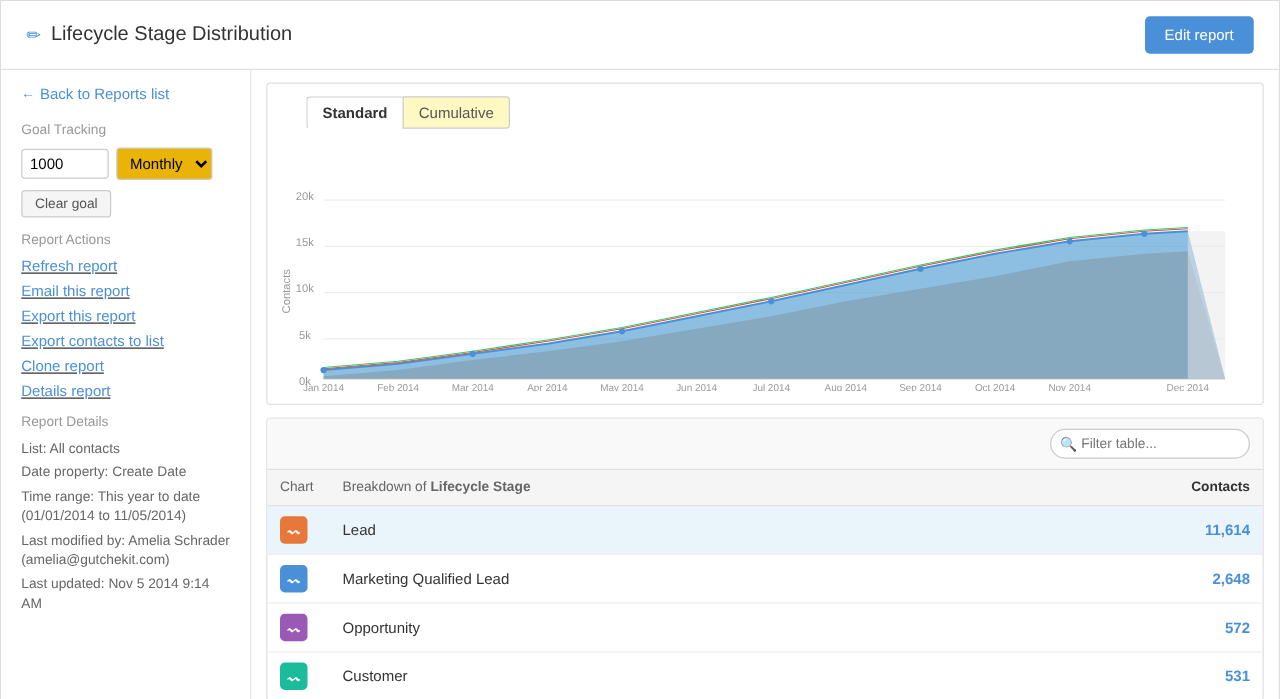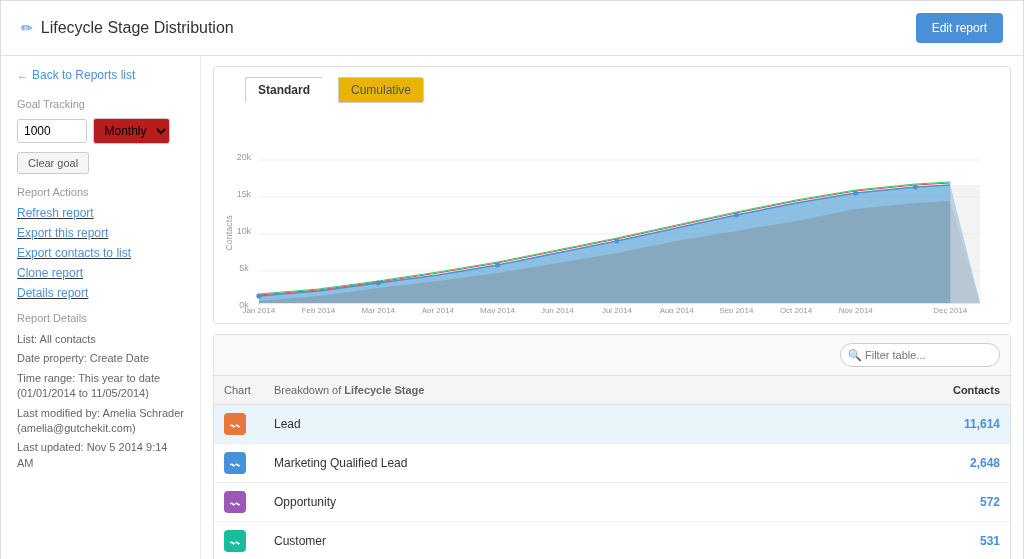--- a/index.html
+++ b/index.html
@@ -19,37 +19,37 @@
     
     .sidebar { width: 200px; min-width: 200px; padding: 12px 16px; border-right: 1px solid #e8e8e8; background: #fff; }
     .back-link { color: #4a90d9; text-decoration: none; font-size: 12px; display: flex; align-items: center; gap: 4px; margin-bottom: 16px; }
     .back-arrow { font-size: 11px; }
     
     .section-label { font-size: 11px; color: #999; margin-bottom: 8px; margin-top: 12px; }
     
     .goal-tracking { margin-bottom: 12px; }
     .goal-input-row { display: flex; gap: 6px; align-items: center; margin-bottom: 8px; }
     .goal-input { width: 70px; padding: 4px 6px; border: 1px solid #ccc; border-radius: 3px; font-size: 12px; }
-    .goal-select { padding: 4px 6px; border: 1px solid #ccc; border-radius: 3px; font-size: 12px; background: #b91c1c; text-align: center; }
+    .goal-select { padding: 4px 6px; border: 1px solid #ccc; border-radius: 3px; font-size: 12px; background: #eab308; }
     .clear-goal-btn { background: #f5f5f5; border: 1px solid #ccc; border-radius: 3px; padding: 4px 10px; font-size: 11px; cursor: pointer; color: #555; }
     
     .report-actions { margin-bottom: 12px; text-decoration: underline; }
     .action-link { display: block; color: #4a90d9; text-decoration: none; font-size: 12px; margin-bottom: 6px; cursor: pointer; }
     
     .report-details { }
     .detail-item { font-size: 11px; color: #666; margin-bottom: 4px; line-height: 1.4; }
     
     
     .content-area { flex: 1; padding: 10px 12px; }
     
     
     .chart-section { background: #fff; border: 1px solid #e0e0e0; border-radius: 3px; margin-bottom: 10px; padding: 10px; }
     
-    .chart-tabs { display: flex; gap: 16px; margin-bottom: 10px; padding-left: 21px; }
-    .chart-tab { padding: 5px 12px; border: 1px solid #ccc; background: #eab308; font-size: 12px; cursor: pointer; color: #555; }
+    .chart-tabs { display: flex; gap: 0; margin-bottom: 10px; padding-left: 21px; }
+    .chart-tab { padding: 5px 12px; border: 1px solid #ccc; background: #fef9c3; font-size: 12px; cursor: pointer; color: #555; }
     .chart-tab.active { background: #fff; font-weight: bold; border-bottom: 1px solid #fff; color: #333; }
     .chart-tab:first-child { border-radius: 3px 0 0 3px; }
     .chart-tab:last-child { border-radius: 0 3px 3px 0; }
     
     
     .chart-container { width: 100%; height: 200px; position: relative; }
     
     
     .table-section { background: #fff; border: 1px solid #e0e0e0; border-radius: 3px; }
     
@@ -106,20 +106,21 @@
             <option>Weekly</option>
             <option>Daily</option>
           </select>
         </div>
         <button class="clear-goal-btn">Clear goal</button>
       </div>
 
       <div class="section-label">Report Actions</div>
       <div class="report-actions">
         <a class="action-link">Refresh report</a>
+        <a class="action-link">Email this report</a>
         <a class="action-link">Export this report</a>
         <a class="action-link">Export contacts to list</a>
         <a class="action-link">Clone report</a>
         <a class="action-link">Details report</a>
       </div>
 
       <div class="section-label">Report Details</div>
       <div class="report-details">
         <div class="detail-item">List: All contacts</div>
         <div class="detail-item">Date property: Create Date</div>

